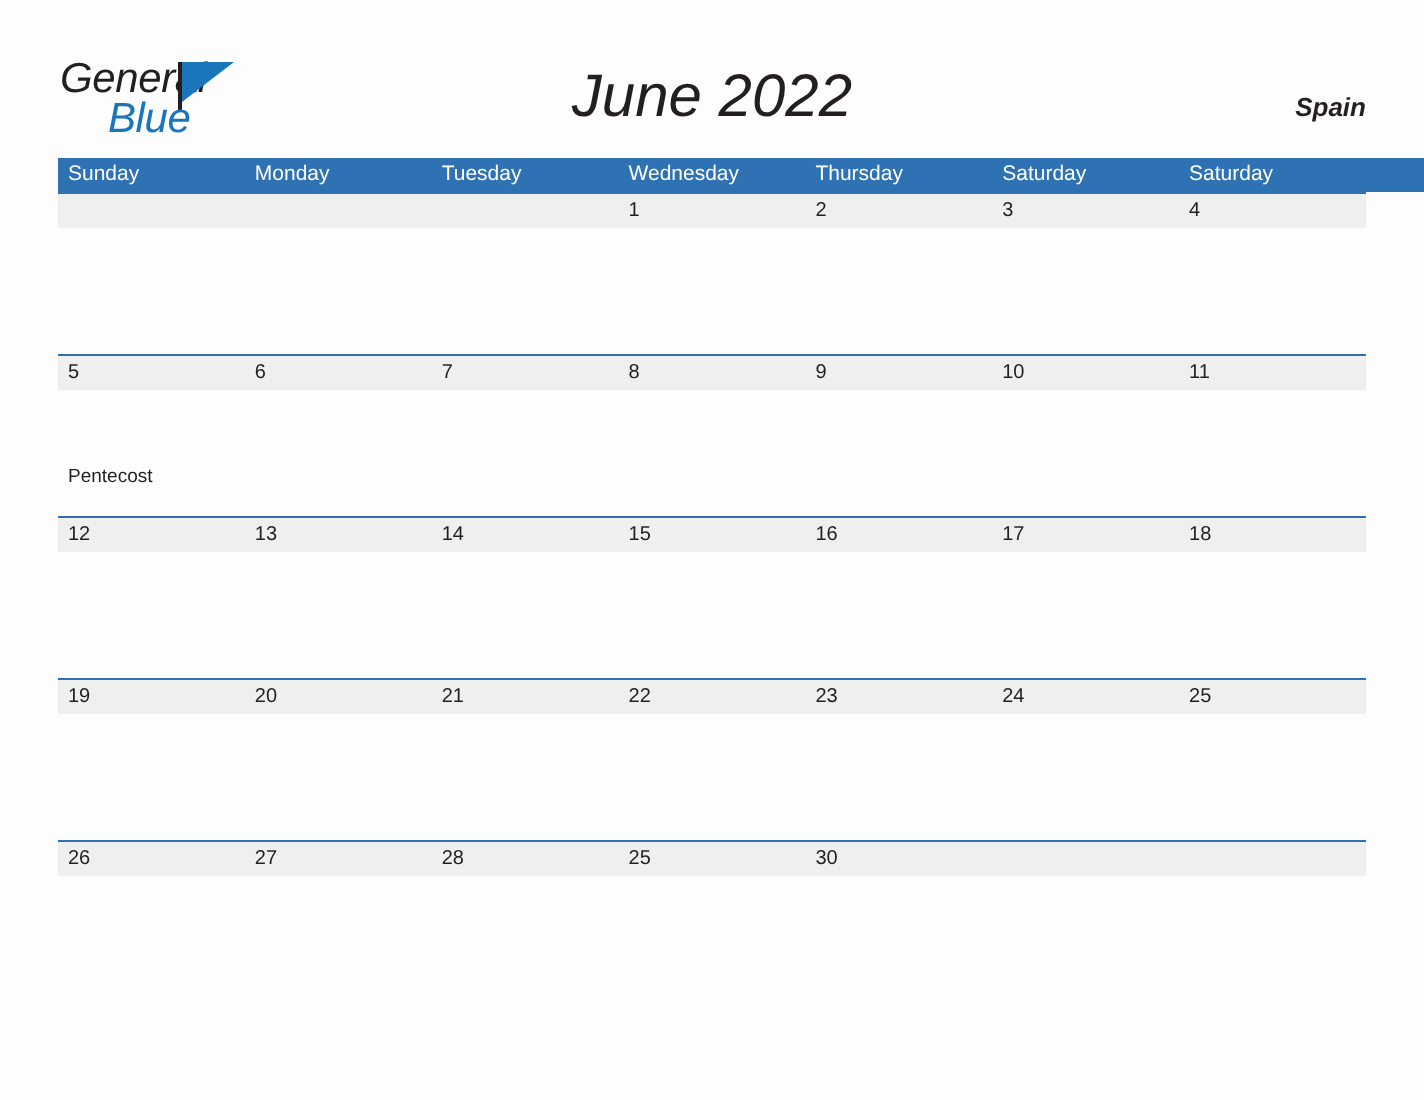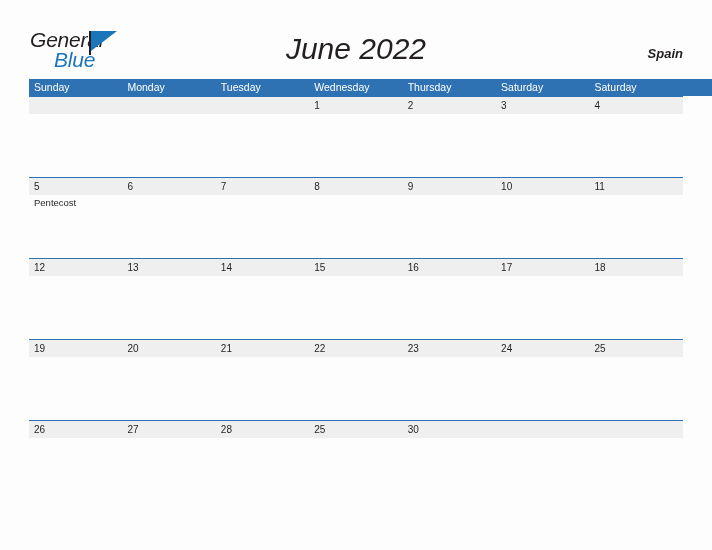--- a/index.html
+++ b/index.html
@@ -152,20 +152,21 @@
     height: 63px;
     background: #fdfdfd;
   }
   .body-cell {
     width: 93.43px;
     height: 80px;
     box-sizing: border-box;
     padding-left: 5px;
     padding-top: 2px;
     overflow: hidden;
+    margin-top: 36px;
   }
   .event {
     font-size: 9.5px;
     line-height: 12px;
     color: #231f20;
     white-space: nowrap;
   }
 </style>
 </head>
 <body>

